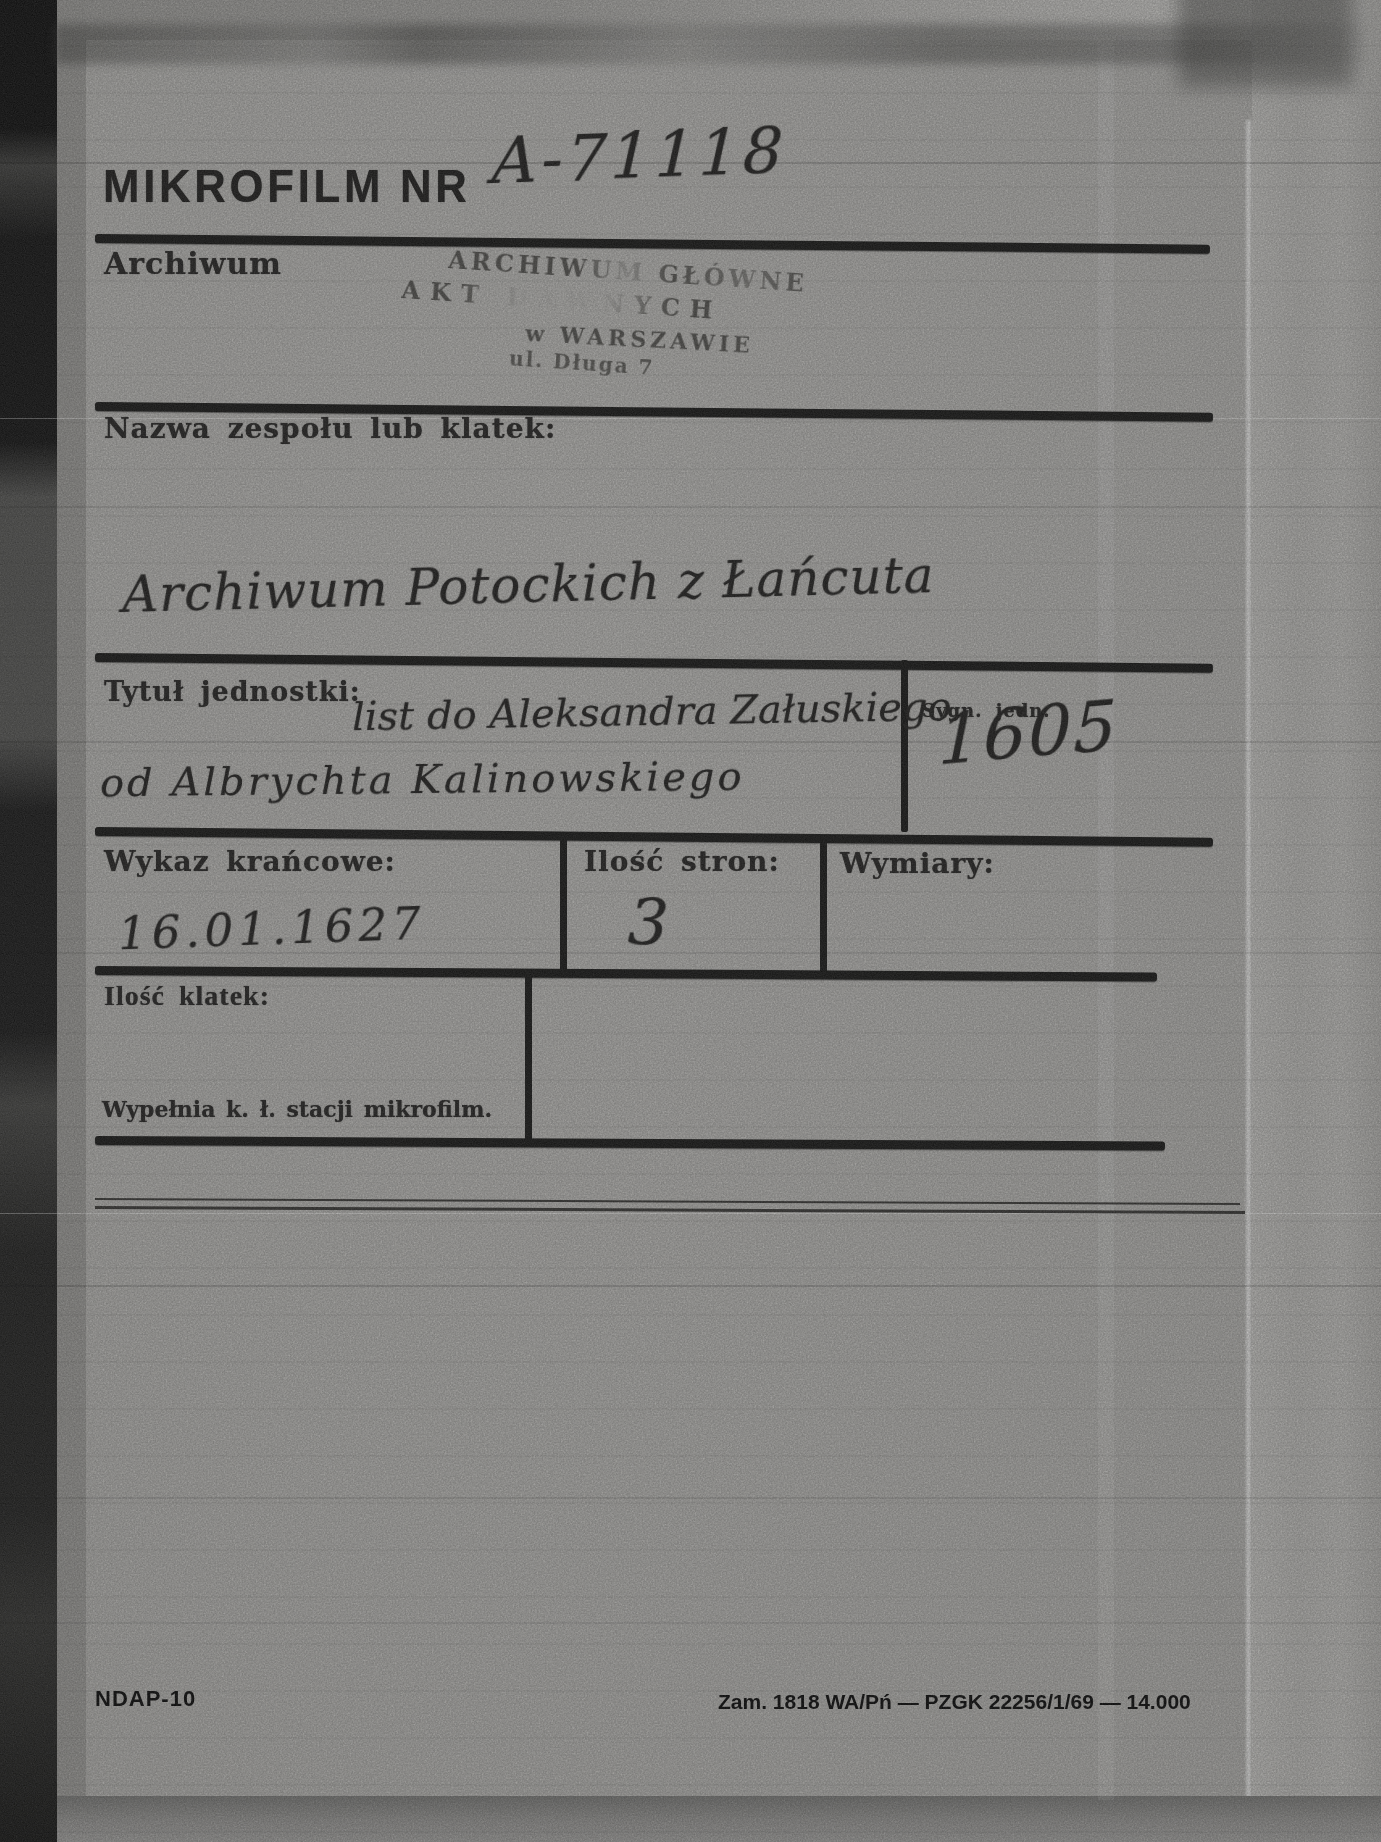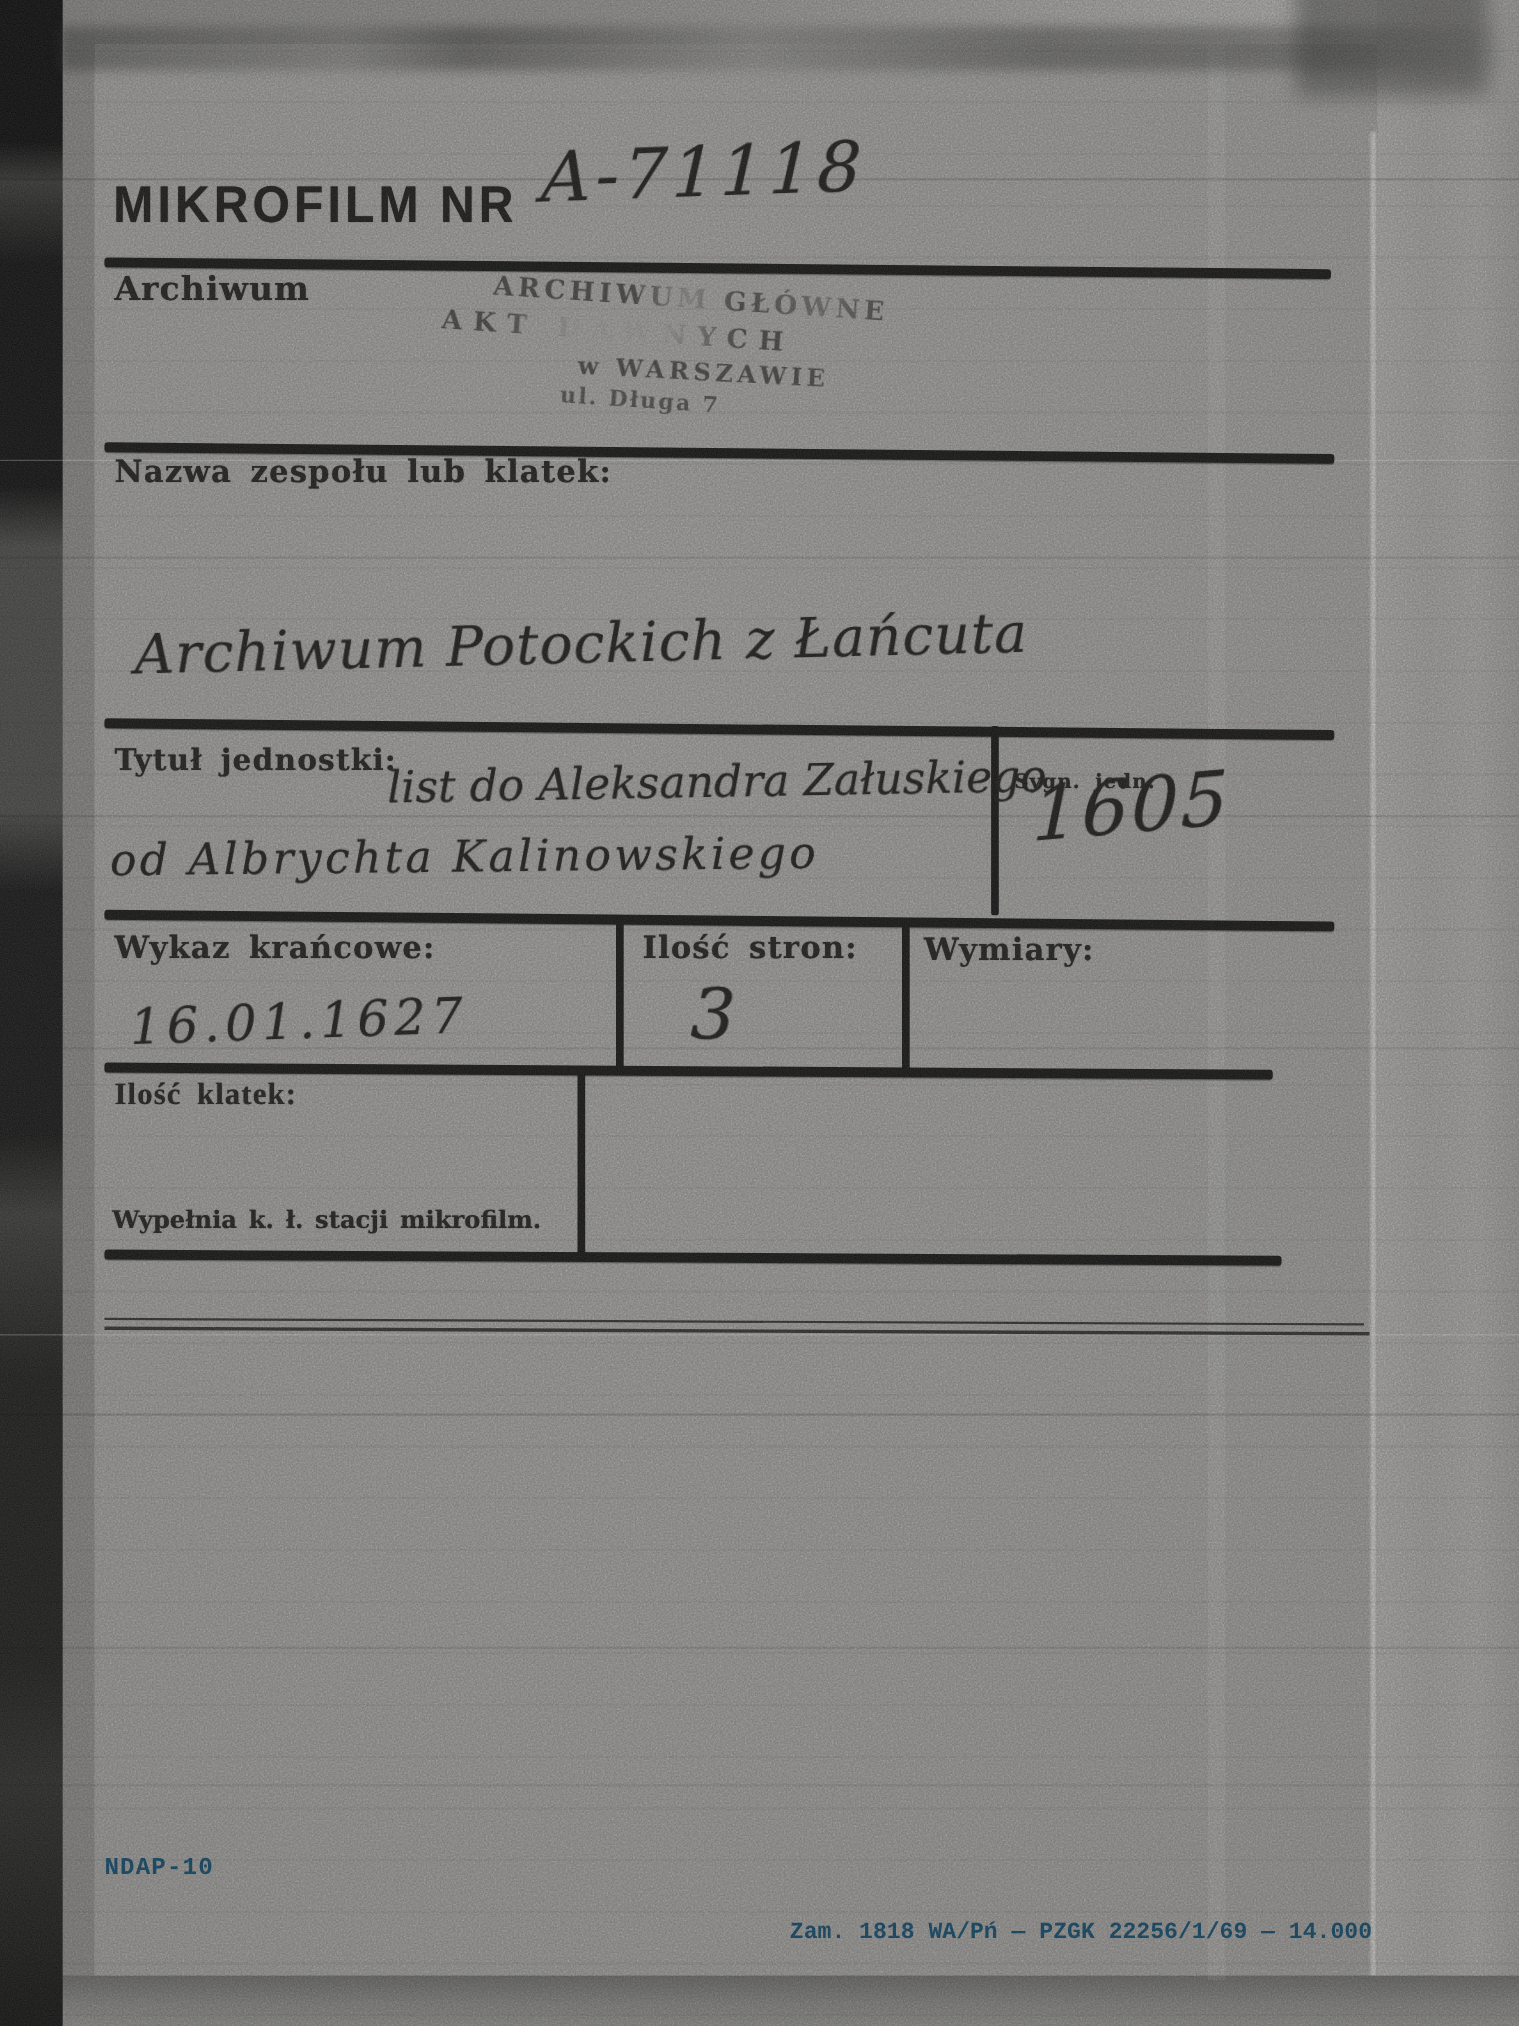--- a/index.html
+++ b/index.html
@@ -62,21 +62,21 @@
     mask-image:linear-gradient(90deg,#000 0%,#000 38%,rgba(0,0,0,.2) 50%,#000 60%,rgba(0,0,0,.55) 78%,#000 92%);}
   .stamp .s2{font-size:24px;letter-spacing:10px;margin-top:4px;transform:translateX(-52px);
     -webkit-mask-image:linear-gradient(90deg,#000 0%,#000 26%,rgba(0,0,0,.06) 40%,rgba(0,0,0,.06) 60%,#000 76%);
     mask-image:linear-gradient(90deg,#000 0%,#000 26%,rgba(0,0,0,.06) 40%,rgba(0,0,0,.06) 60%,#000 76%);}
   .stamp .s3{font-size:22px;letter-spacing:4px;margin-top:6px;transform:translateX(28px) rotate(-.8deg);
     -webkit-mask-image:linear-gradient(90deg,rgba(0,0,0,.5) 0%,#000 25%,#000 70%,rgba(0,0,0,.6) 100%);
     mask-image:linear-gradient(90deg,rgba(0,0,0,.5) 0%,#000 25%,#000 70%,rgba(0,0,0,.6) 100%);}
   .stamp .s4{font-size:20px;letter-spacing:2px;margin-top:3px;transform:translateX(-28px);opacity:.9;}
 
   .noise{position:absolute;inset:0;z-index:8;pointer-events:none;}
-  .footer-text{font-family:Liberation Mono, monospace;font-weight:bold;color:#0c4a6e;}
+  .footer-text{font-family:Liberation Sans, sans-serif;font-weight:bold;color:#000000;}
 </style>
 </head>
 <body>
 
 <div class="scene">
 
   <div class="top-strip"></div>
   <div class="right-band"></div>
   <div class="gutter"></div>
   <div class="paper"></div>
@@ -143,21 +143,21 @@
   <div class="hw" style="left:160px;top:1020px;font-size:40px;"></div>
   <div class="vline" style="left:525px;top:970px;height:174px;"></div>
   <div class="label" style="left:102px;top:1096px;font-size:22px;letter-spacing:0;word-spacing:3px;">Wypełnia k. ł. stacji mikrofilm.</div>
 
   <div class="rule" style="left:95px;top:1136px;width:1070px;transform:rotate(.3deg);"></div>
 
   <div class="thin" style="left:95px;top:1198px;width:1145px;height:2px;"></div>
   <div class="thin" style="left:95px;top:1206px;width:1150px;height:3px;"></div>
 
   <div class="footer-text" style="position:absolute;left:95px;top:1686px;font-size:22px;z-index:5;letter-spacing:1px;">NDAP-10</div>
-  <div class="footer-text" style="position:absolute;left:718px;top:1746px;font-size:21px;z-index:5;">Zam. 1818 WA/Pń — PZGK 22256/1/69 — 14.000</div>
+  <div class="footer-text" style="position:absolute;left:718px;top:1690px;font-size:21px;z-index:5;">Zam. 1818 WA/Pń — PZGK 22256/1/69 — 14.000</div>
 
   <svg class="noise" width="1381" height="1842">
     <filter id="grainDark">
       <feTurbulence type="fractalNoise" baseFrequency="0.62" numOctaves="2" seed="7" stitchTiles="stitch"></feTurbulence>
       <feColorMatrix type="matrix" values="0 0 0 0 0  0 0 0 0 0  0 0 0 0 0  0.55 0.55 0.55 0 0"></feColorMatrix>
     </filter>
     <filter id="grainLight">
       <feTurbulence type="fractalNoise" baseFrequency="0.9" numOctaves="2" seed="42" stitchTiles="stitch"></feTurbulence>
       <feColorMatrix type="matrix" values="0 0 0 0 1  0 0 0 0 1  0 0 0 0 1  0.4 0.4 0.4 0 0"></feColorMatrix>
     </filter>

